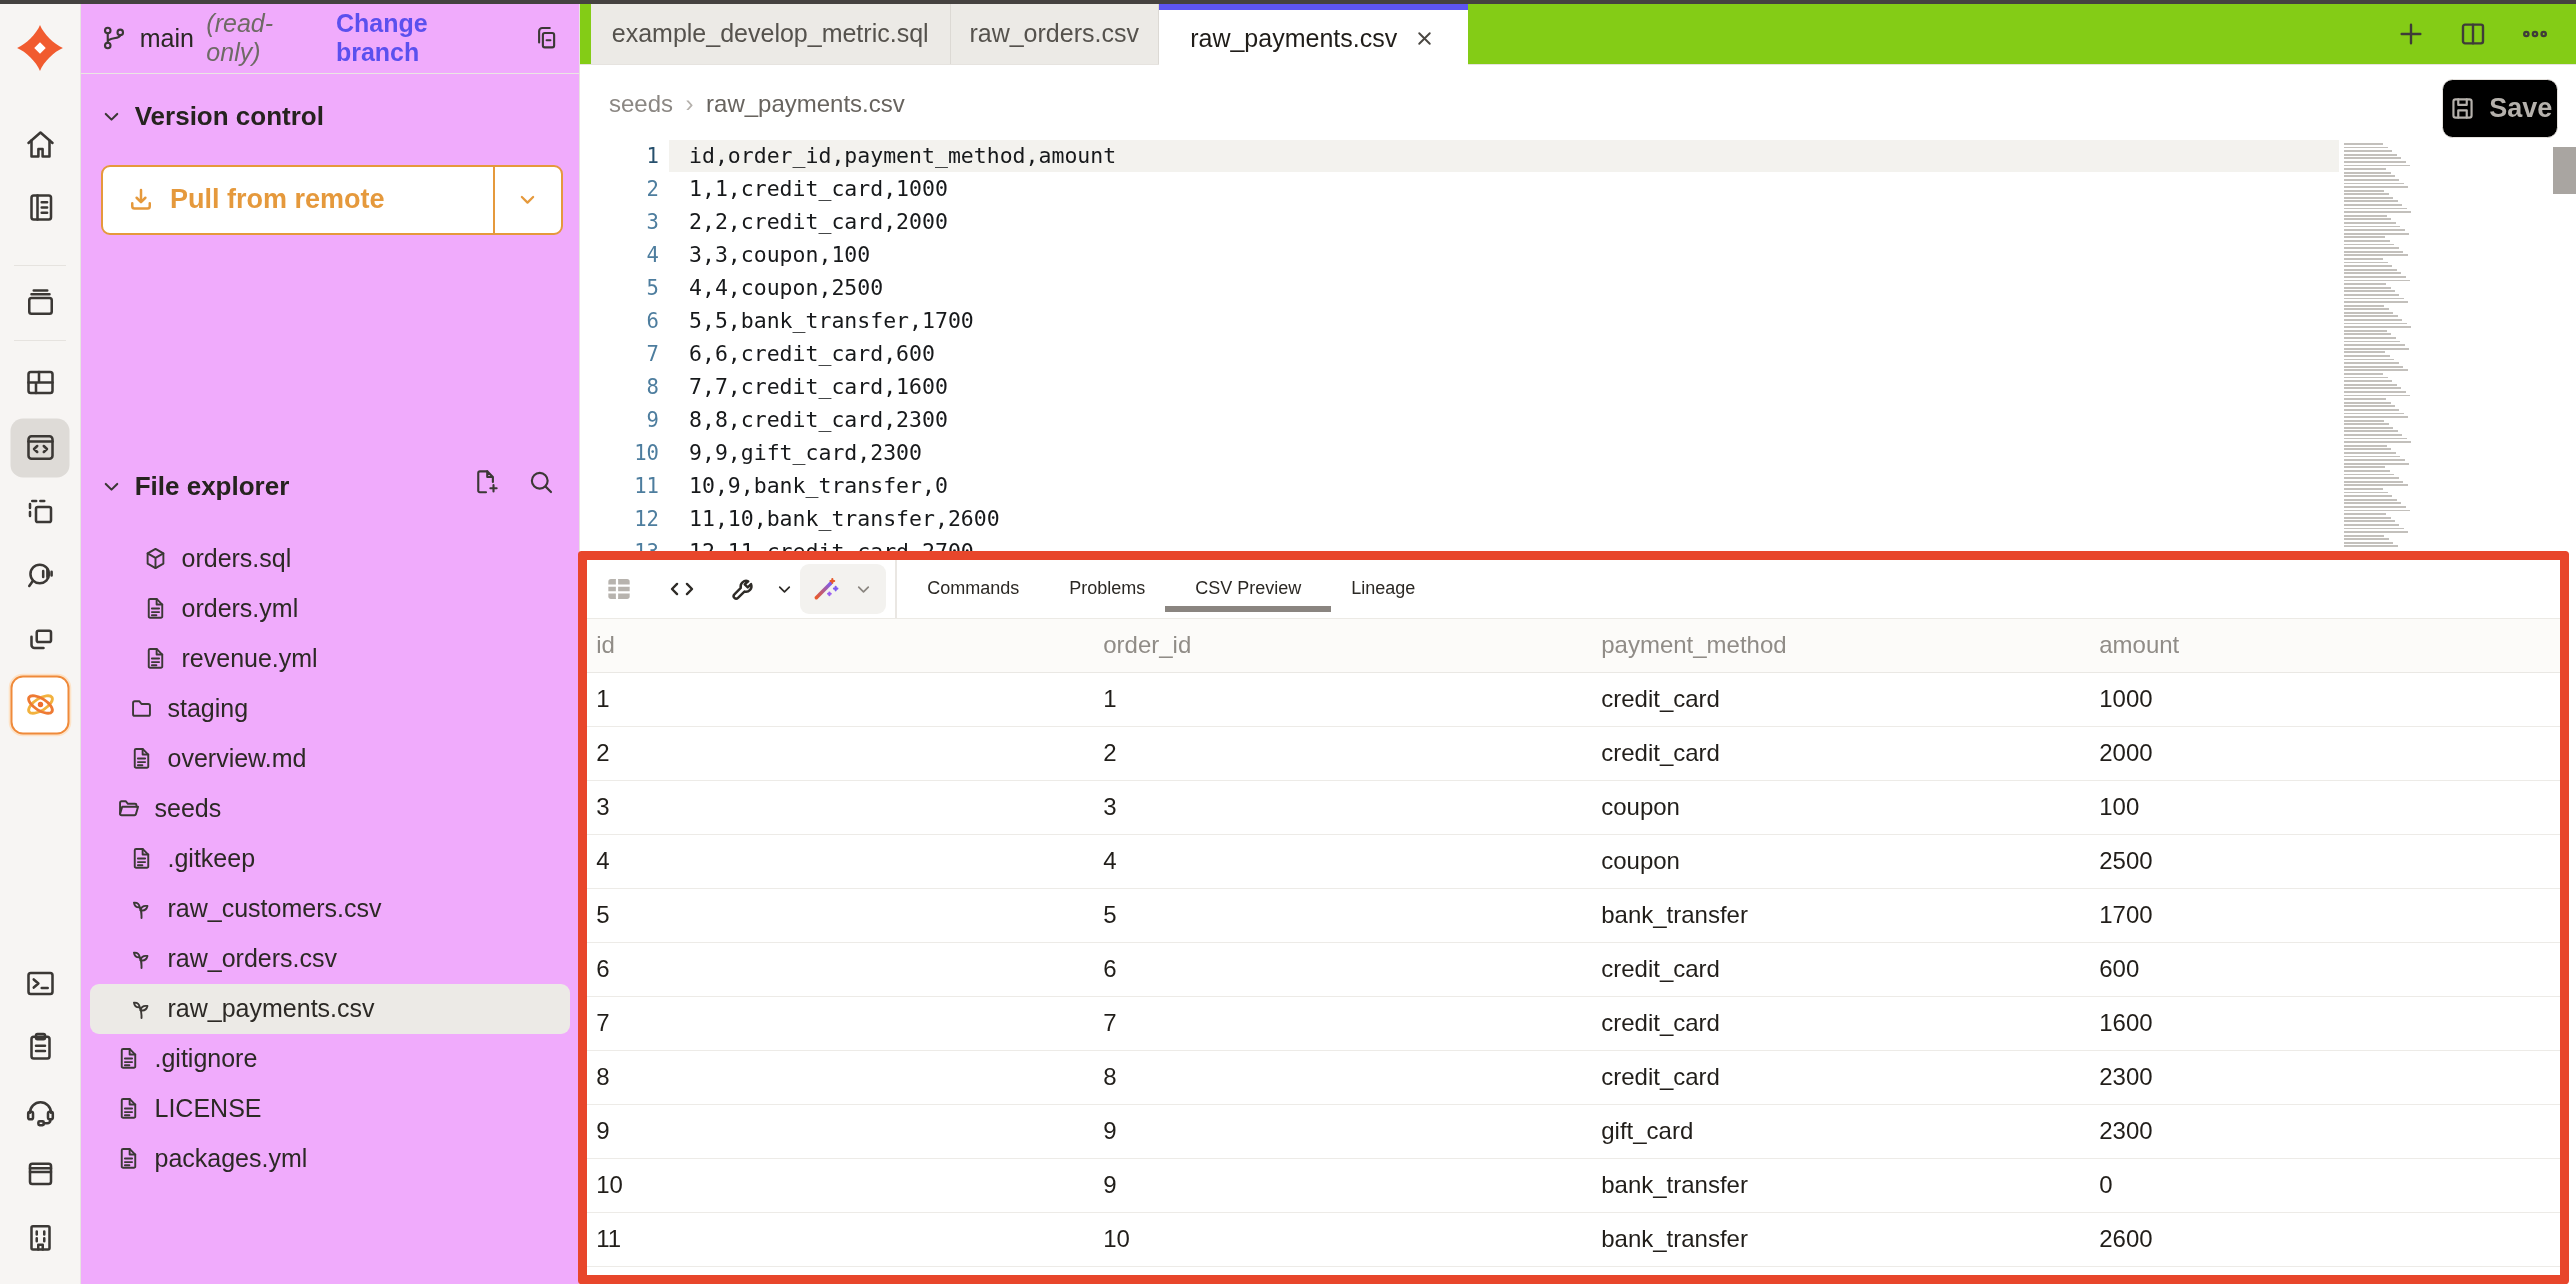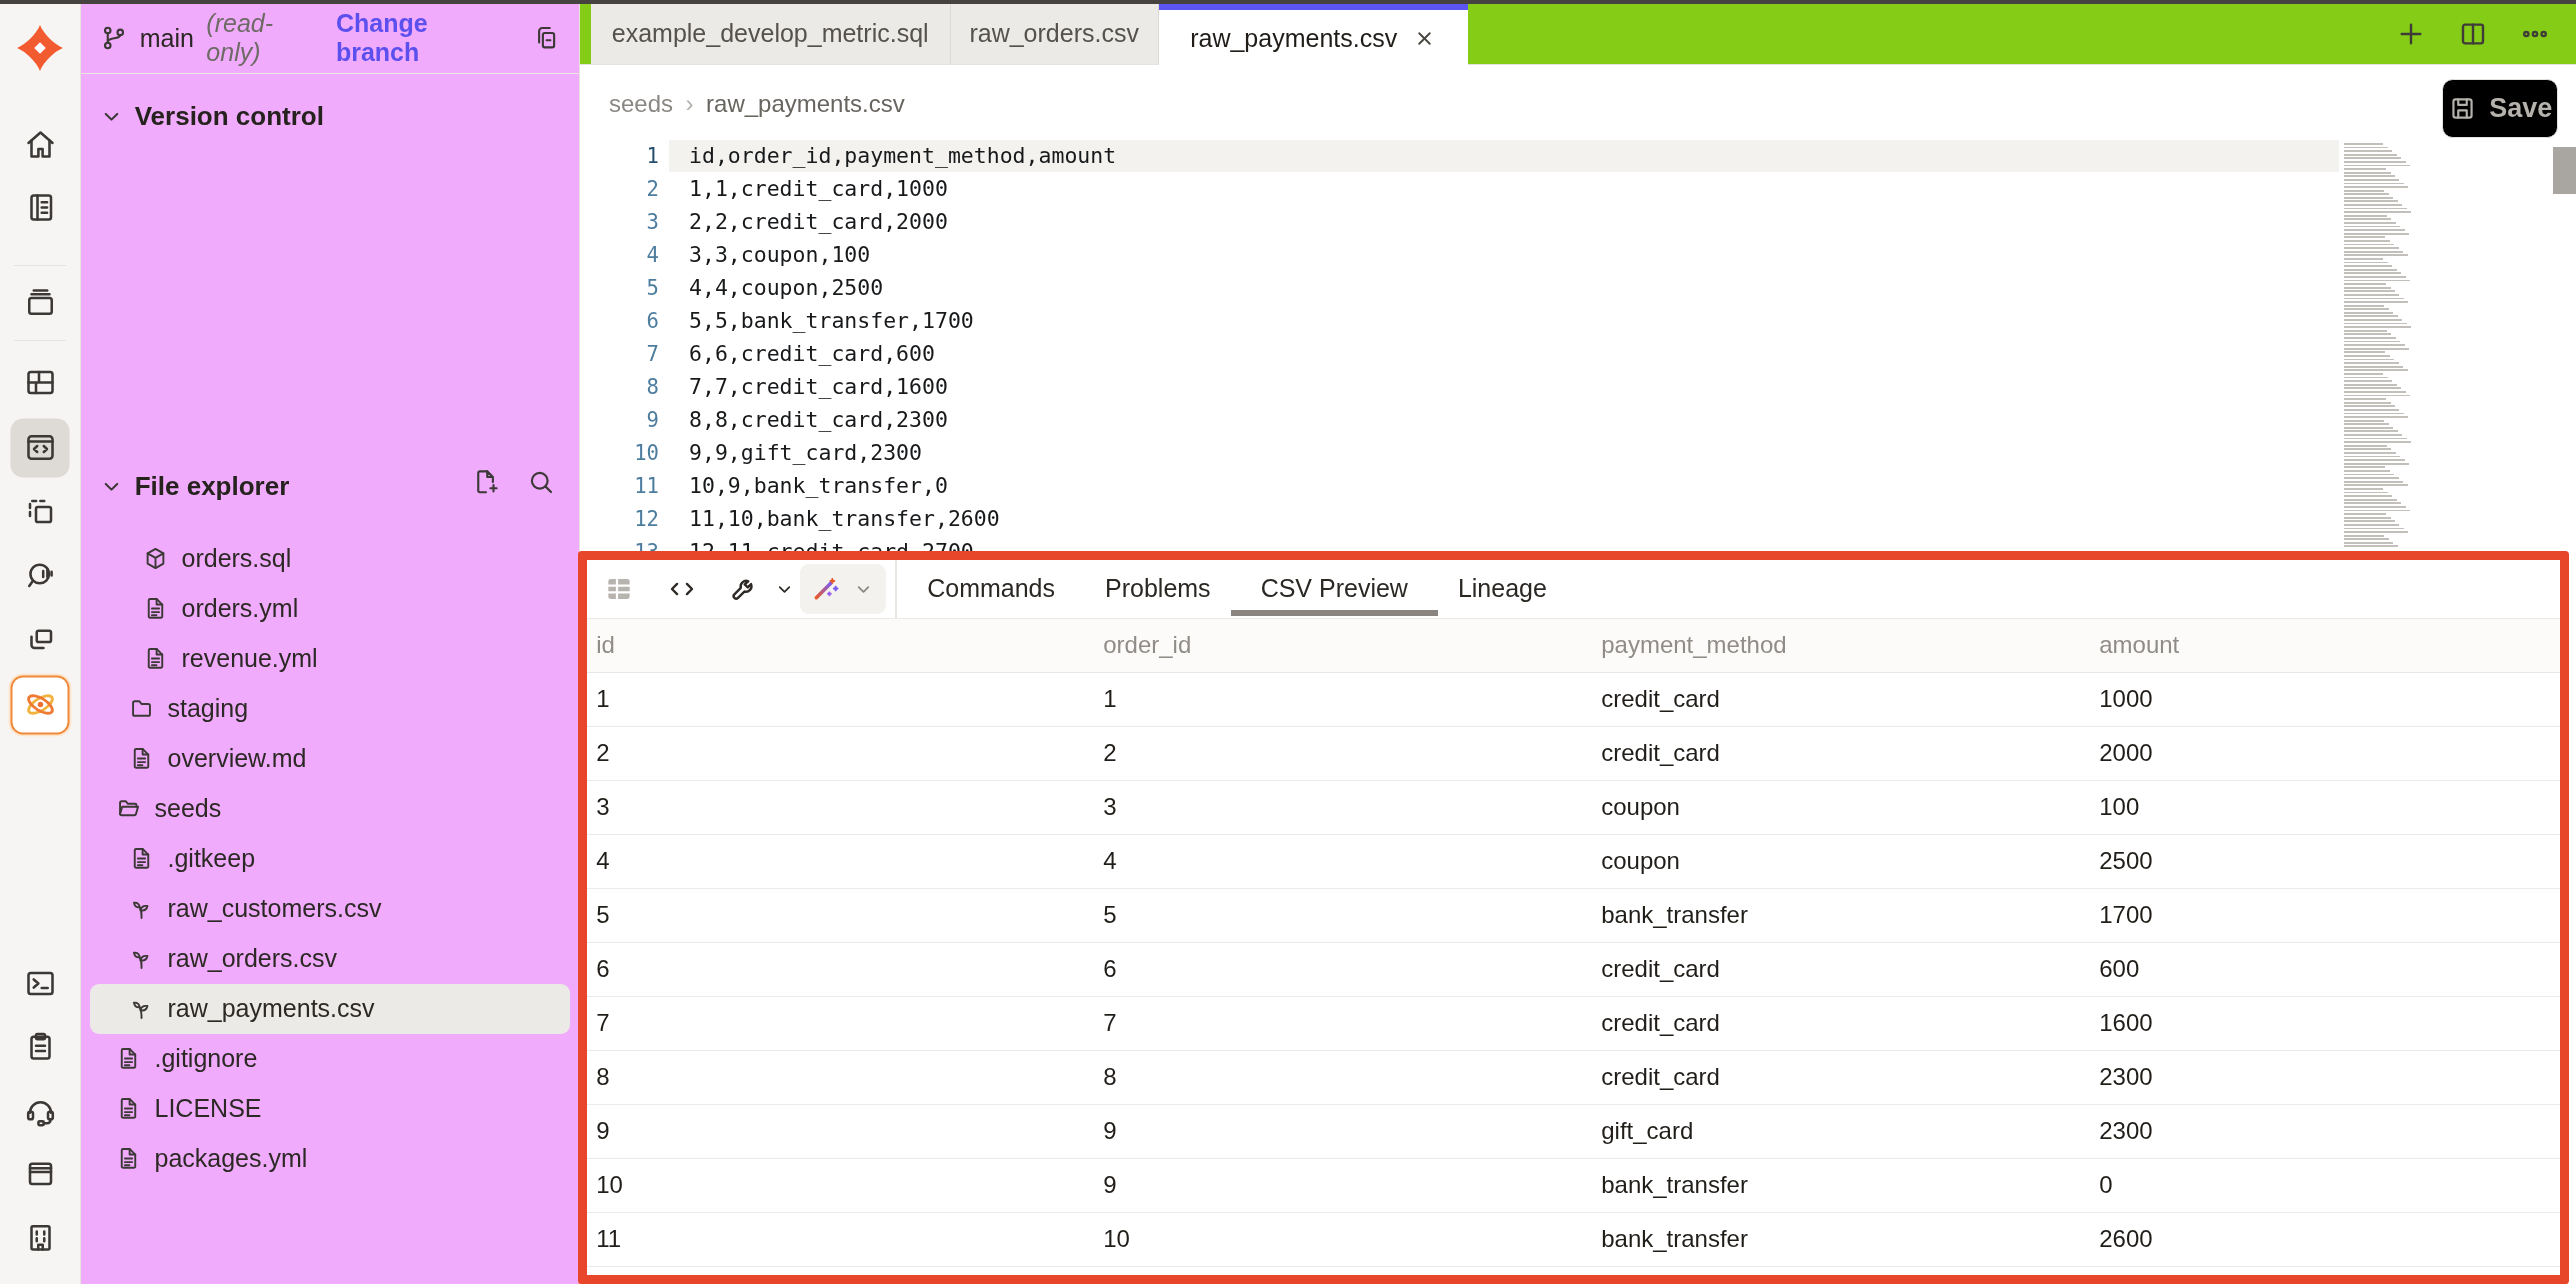--- a/index.html
+++ b/index.html
@@ -74,21 +74,21 @@
 
   
   .annotation{position:absolute;left:-1.8px;top:547px;width:1991px;height:733px;border:9.8px solid #e8462b;border-radius:3.6px;background:#fff;z-index:45}
   .bp-inner{position:absolute;inset:0}
   .bp-toolbar{position:absolute;top:0;left:0;right:0;height:59px;border-bottom:1.8px solid #eceae5}
   .tbicon{position:absolute;top:50%;transform:translateY(-50%);display:flex;align-items:center;justify-content:center;cursor:pointer}
   .tbicon svg{width:32px;height:32px;stroke:#2e2b27;fill:none;stroke-width:1.8;stroke-linecap:round;stroke-linejoin:round}
   .tb-chip{position:absolute;left:213px;top:4.5px;width:86px;height:50px;background:#f3f2ef;border-radius:9px}
   .tb-sep{position:absolute;left:308px;top:0;bottom:0;width:1.8px;background:#eae7e3}
   .bp-tabs{position:absolute;left:340px;top:0;bottom:0;display:flex;align-items:center;gap:50px}
-  .bp-tab{position:relative;font-size:25px;font-weight:500;color:#2b2824;cursor:pointer}
+  .bp-tab{position:relative;font-size:18px;font-weight:500;color:#2b2824;cursor:pointer}
   .bp-tab.active::after{content:"";position:absolute;left:-30px;right:-30px;bottom:-13.4px;height:6.3px;background:#8a8580}
   .bp-head{position:absolute;top:59px;left:0;right:0;height:54px;background:#fcfbf9;border-bottom:1.8px solid #eae8e4;display:grid;grid-template-columns:507px 498px 498px 1fr;align-items:center;font-size:24px;color:#908c87}
   .bp-head span{padding-left:9px}
   .bp-rows{position:absolute;top:113px;left:0;right:0;bottom:0;overflow:hidden}
   .bp-row{height:54px;display:grid;grid-template-columns:507px 498px 498px 1fr;align-items:center;border-bottom:1.8px solid #edebe7;font-size:24px;color:#211e1a}
   .bp-row span{padding-left:9px}
 </style>
 </head>
 <body>
 
@@ -220,20 +220,38 @@
 
   <div class="sec-head" style="top:97px">
     <span>
         <svg viewBox="0 0 24 24">
           <path d="M6.5 9.5 12 15l5.5-5.5"></path>
         </svg>
       </span>
     <span>Version control</span>
   </div>
 
+  <div class="pull-btn">
+    <span class="pull-main">
+      <span>
+          <svg viewBox="0 0 24 24">
+            <path d="M12 4v9M8.5 10.2 12 13.7l3.5-3.5"></path>
+            <path d="M5 14.5V17a1.8 1.8 0 0 0 1.8 1.8h10.4A1.8 1.8 0 0 0 19 17v-2.5"></path>
+          </svg>
+        </span>
+      <span>Pull from remote</span>
+    </span>
+    <span class="pull-caret">
+      <span>
+          <svg viewBox="0 0 24 24" style="width:27px;height:27px">
+            <path d="M7 9.8 12 14.8l5-5"></path>
+          </svg>
+        </span>
+    </span>
+  </div>
 
   <div class="sec-head" style="top:467px">
     <span>
         <svg viewBox="0 0 24 24">
           <path d="M6.5 9.5 12 15l5.5-5.5"></path>
         </svg>
       </span>
     <span>File explorer</span>
   </div>
   <div class="fe-actions">

